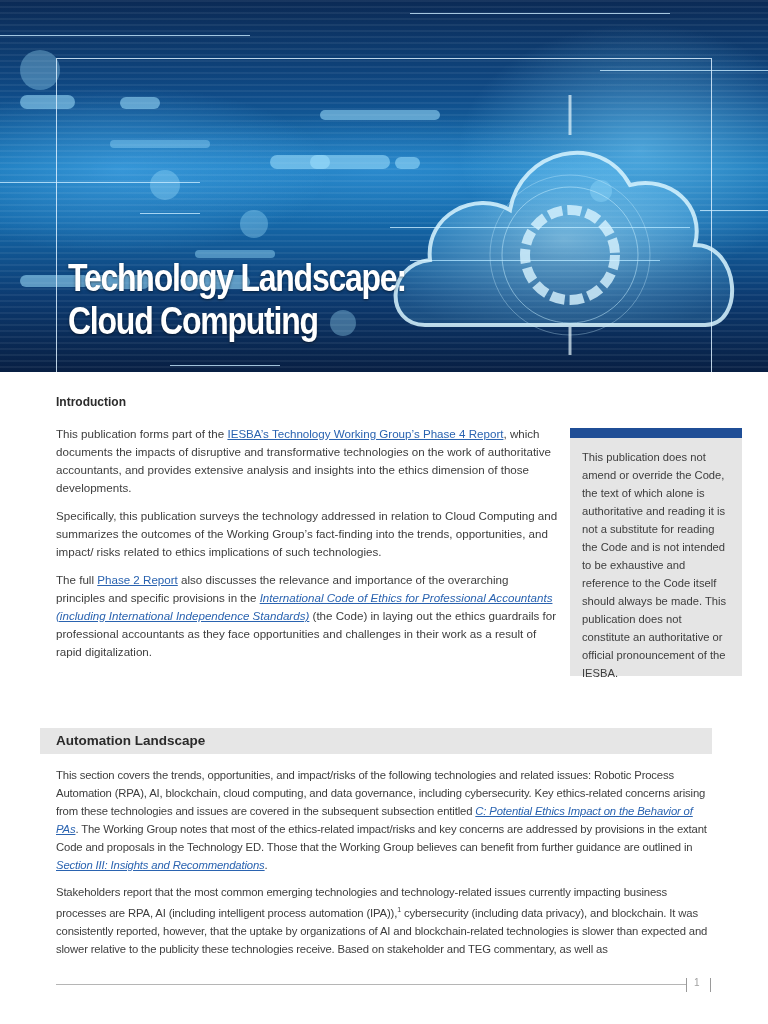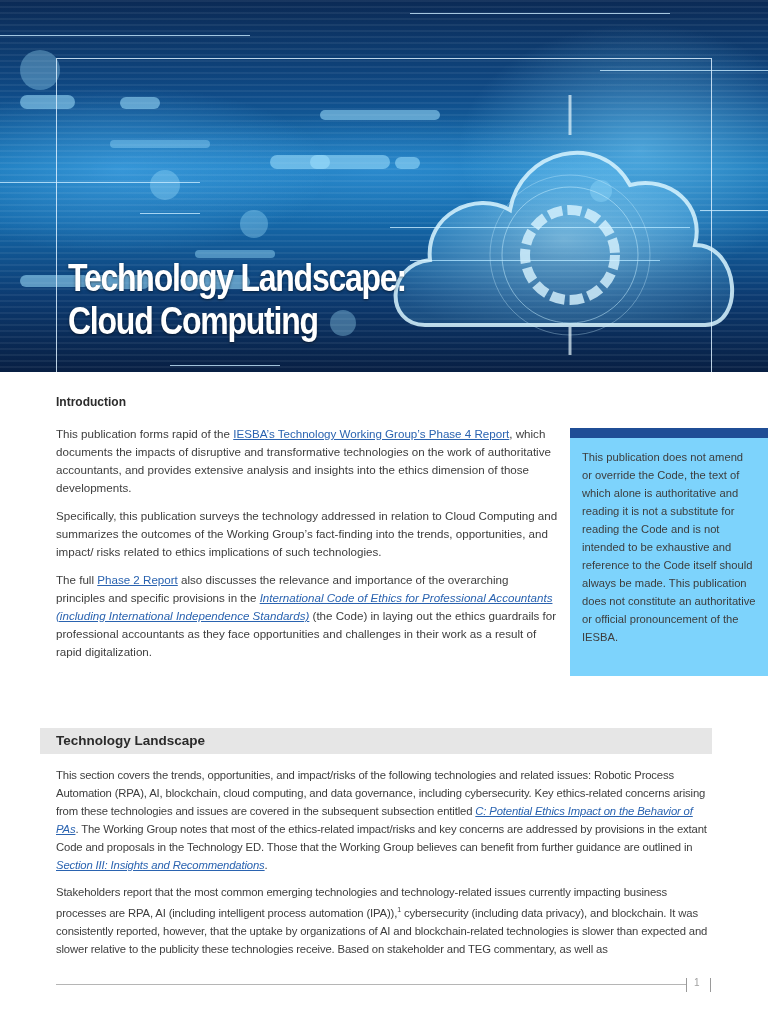--- a/index.html
+++ b/index.html
@@ -40,22 +40,22 @@
     .hero-title div { white-space: nowrap; }
 
     
     .main { position: absolute; left: 56px; top: 395px; width: 504px; }
     .h2 { font-weight: bold; font-size: 12px; color: #2b2b2b; margin-bottom: 16px; }
     .p { font-size: 11.6px; line-height: 18px; color: #3d3d3d; margin-bottom: 10px; }
     .link { color: #2a63b0; text-decoration: underline; }
     .link.italic { font-style: italic; }
 
     .sidebar {
-      position: absolute; left: 570px; top: 428px; width: 198px; height: 248px;
-      background: #7dd3fc;
+      position: absolute; left: 570px; top: 428px; width: 172px; height: 248px;
+      background: #e5e5e5;
     }
     .sidebar .bar { height: 10px; background: #1f4e96; }
     .sidebar .txt { padding: 10px 12px 0 12px; font-size: 11.2px; line-height: 18px; color: #3d3d3d; }
 
     .section-band {
       position: absolute; left: 40px; top: 728px; width: 672px; height: 26px;
       background: #e6e6e6;
     }
     .section-band .h2 { position: absolute; left: 16px; top: 5px; margin: 0; font-size: 13.5px; }
 
@@ -119,35 +119,35 @@
 
   <div class="hero-title">
     <div>Technology Landscape:</div>
     <div>Cloud Computing</div>
   </div>
 </div>
 
 <div class="main">
   <div class="h2">Introduction</div>
 
-  <p class="p"><span>This publication forms rapid of the </span><a class="link">IESBA’s Technology Working Group’s Phase 4 Report</a><span>, which documents the impacts of disruptive and transformative technologies on the work of authoritative accountants, and provides extensive analysis and insights into the ethics dimension of those developments.</span></p>
+  <p class="p"><span>This publication forms part of the </span><a class="link">IESBA’s Technology Working Group’s Phase 4 Report</a><span>, which documents the impacts of disruptive and transformative technologies on the work of authoritative accountants, and provides extensive analysis and insights into the ethics dimension of those developments.</span></p>
 
   <p class="p">Specifically, this publication surveys the technology addressed in relation to Cloud Computing and summarizes the outcomes of the Working Group’s fact-finding into the trends, opportunities, and impact/ risks related to ethics implications of such technologies.</p>
 
 
   <p class="p"><span>The full </span><a class="link">Phase 2 Report</a><span> also discusses the relevance and importance of the overarching principles and specific provisions in the </span><a class="link italic">International Code of Ethics for Professional Accountants (including International Independence Standards)</a><span> (the Code) in laying out the ethics guardrails for professional accountants as they face opportunities and challenges in their work as a result of rapid digitalization.</span></p>
 </div>
 
 <div class="sidebar">
   <div class="bar"></div>
   <div class="txt">This publication does not amend or override the Code, the text of which alone is authoritative and reading it is not a substitute for reading the Code and is not intended to be exhaustive and reference to the Code itself should always be made. This publication does not constitute an authoritative or official pronouncement of the IESBA.</div>
 </div>
 
 <div class="section-band">
-  <div class="h2">Technology Landscape</div>
+  <div class="h2">Automation Landscape</div>
 </div>
 
 <div class="main2">
   <p class="p"><span>This section covers the trends, opportunities, and impact/risks of the following technologies and related issues: Robotic Process Automation (RPA), AI, blockchain, cloud computing, and data governance, including cybersecurity. Key ethics-related concerns arising from these technologies and issues are covered in the subsequent subsection entitled </span><a class="link italic">C: Potential Ethics Impact on the Behavior of PAs</a><span>. The Working Group notes that most of the ethics-related impact/risks and key concerns are addressed by provisions in the extant Code and proposals in the Technology ED. Those that the Working Group believes can benefit from further guidance are outlined in </span><a class="link italic">Section III: Insights and Recommendations</a><span>.</span></p>
 
   <p class="p"><span>Stakeholders report that the most common emerging technologies and technology-related issues currently impacting business processes are RPA, AI (including intelligent process automation (IPA)),</span><sup>1</sup><span> cybersecurity (including data privacy), and blockchain. It was consistently reported, however, that the uptake by organizations of AI and blockchain-related technologies is slower than expected and slower relative to the publicity these technologies receive. Based on stakeholder and TEG commentary, as well as</span></p>
 </div>
 
 <div class="footer-line"></div>
 <div class="footer-tick" style="left:686px;"></div>

